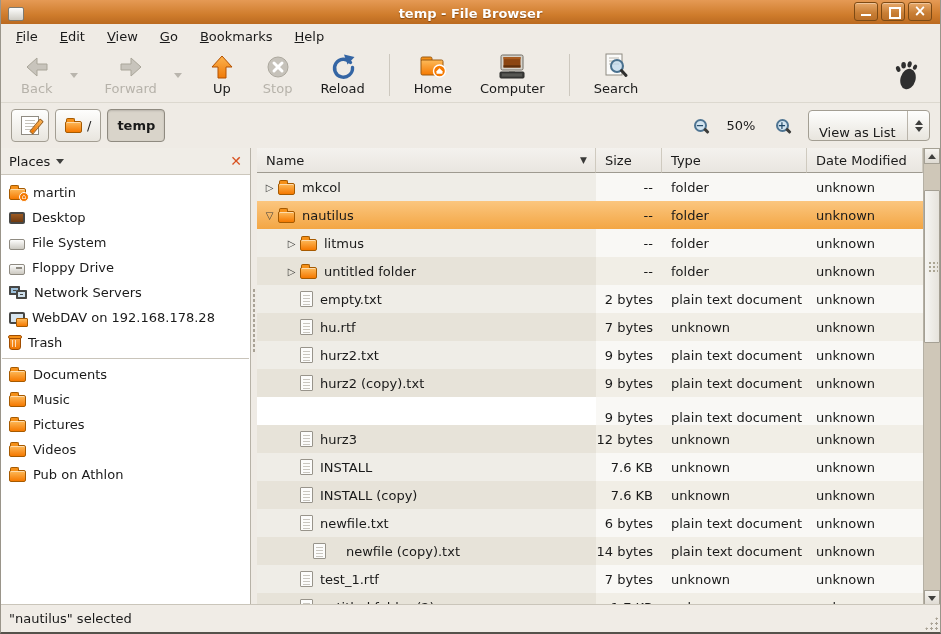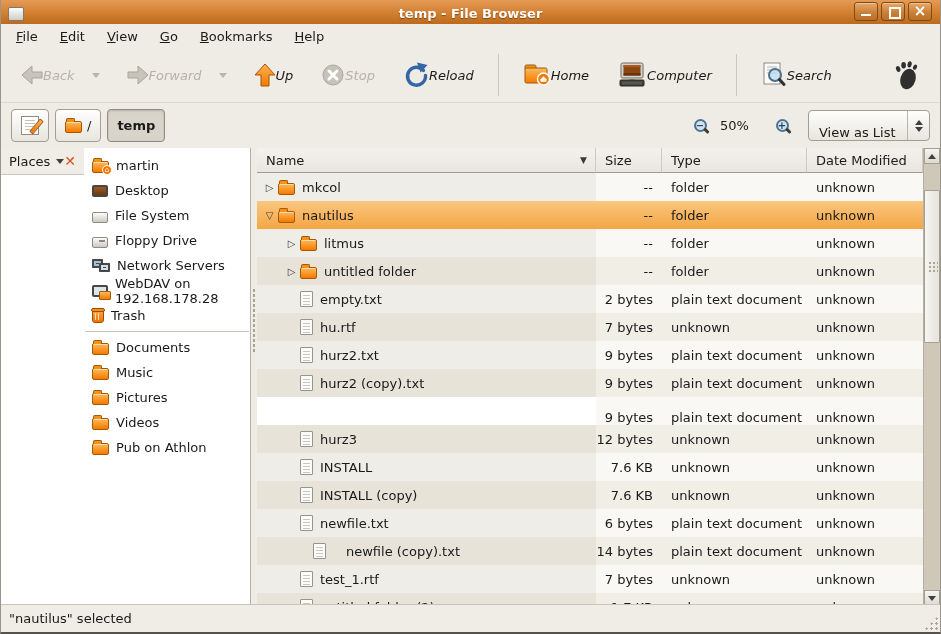--- a/index.html
+++ b/index.html
@@ -29,22 +29,22 @@
 
   
   .menubar { position:absolute; left:0; top:24px; width:100%; height:24px; background:#efebe5;
              display:flex; align-items:center; padding-left:4px; }
   .menu-item { padding:3px 11px; cursor:default; }
   .menu-item .mn { text-decoration:underline; }
 
   
   .toolbar { position:absolute; left:0; top:48px; width:100%; height:55px; background:#efebe5;
              border-bottom:1px solid #dcd8cf; display:flex; align-items:center; padding:0 6px; }
-  .tbtn { display:flex; flex-direction:row; align-items:center; justify-content:flex-end;
-          padding:3px 10px 4px; margin:0 4px; border-radius:4px; min-width:46px; height:50px;font-style:italic; }
+  .tbtn { display:flex; flex-direction:column; align-items:center; justify-content:flex-end;
+          padding:3px 10px 4px; margin:0 4px; border-radius:4px; min-width:46px; height:50px; }
   .tbtn .ticon { height:28px; display:flex; align-items:center; justify-content:center; }
   .tbtn .tlabel { margin-top:2px; line-height:14px; }
   .tbtn.disabled .tlabel { color:#b6b2aa; }
   .tdrop { width:14px; height:50px; display:flex; align-items:center; justify-content:center; margin-right:10px; }
   .tdrop::before { content:""; border:4px solid transparent; border-top:5px solid #b9b5ad; margin-top:4px; }
   .tsep { width:1px; height:42px; background:#cdc8bf; margin:0 10px; }
   .tspacer { flex:1; }
   .gnome-logo { margin-right:14px; margin-top:4px; }
 
   
@@ -57,33 +57,33 @@
   .edit-ic::before { content:""; position:absolute; left:3px; right:3px; top:3px; height:10px;
           background:repeating-linear-gradient(to bottom,#c6c3bb 0 1px,transparent 1px 3px); }
   .edit-ic::after { content:""; position:absolute; width:3px; height:15px; background:linear-gradient(#fbb04c,#ef7500);
           border:1px solid #9c5a10; right:-1px; top:1px; transform:rotate(40deg); border-radius:1px; }
   .root-slash { margin-left:5px; }
   .zoombtn { width:26px; height:26px; display:flex; align-items:center; justify-content:center; margin:0 3px; }
   .mag { width:13px; height:13px; border:2px solid #4e7492; border-radius:50%; background:#d3e4f0;
          position:relative; color:#1d4565; font-weight:bold; font-size:10px; line-height:9px; text-align:center; }
   .mag::after { content:""; position:absolute; width:2.5px; height:6px; background:#3c3c3a; right:-3px; bottom:-4px;
          transform:rotate(-45deg); border-radius:1px; }
-  .zoomlevel { width:42px; margin:0 4px; }
+  .zoomlevel { width:42px; text-align:center; margin:0 4px; }
   .viewcombo { width:122px; height:31px; border:1px solid #a39e93; border-radius:4px;
          background:linear-gradient(#fefefd,#e8e5de); display:flex; align-items:flex-end; margin-left:10px; }
   .viewcombo .vlabel { flex:1; padding-left:10px; }
   .viewcombo .varrows { width:22px; height:100%; border-left:1px solid #b9b4aa;
          display:flex; flex-direction:column; align-items:center; justify-content:center; gap:2px; }
   .varrows .up { border:4px solid transparent; border-bottom:5px solid #3f3f3d; }
   .varrows .dn { border:4px solid transparent; border-top:5px solid #3f3f3d; }
 
   
   .content { position:absolute; left:0; top:148px; width:100%; height:458px; display:flex; }
   .sidebar { width:250px; height:100%; background:#fff; border-right:1px solid #b7b2a7;
-             display:flex; flex-direction:row; }
+             display:flex; flex-direction:column; }
   .places-header { height:27px; background:#f0ede7; border-bottom:1px solid #ccc7bc;
              display:flex; align-items:center; padding:0 8px; flex:none; }
   .places-header .ph-label { flex:none; }
   .places-header .ph-arrow { margin-left:6px; border:4px solid transparent; border-top:5px solid #3f3f3d; margin-top:4px; }
   .places-header .ph-spacer { flex:1; }
   .places-close { color:#d8511f; font-weight:bold; font-size:14px; line-height:14px; }
   .places-list { padding-top:5px; }
   .side-item { height:25px; display:flex; align-items:center; padding-left:8px; gap:7px; }
   .side-sep { border-top:1px solid #c9c4ba; margin:3px 1px; }
 

